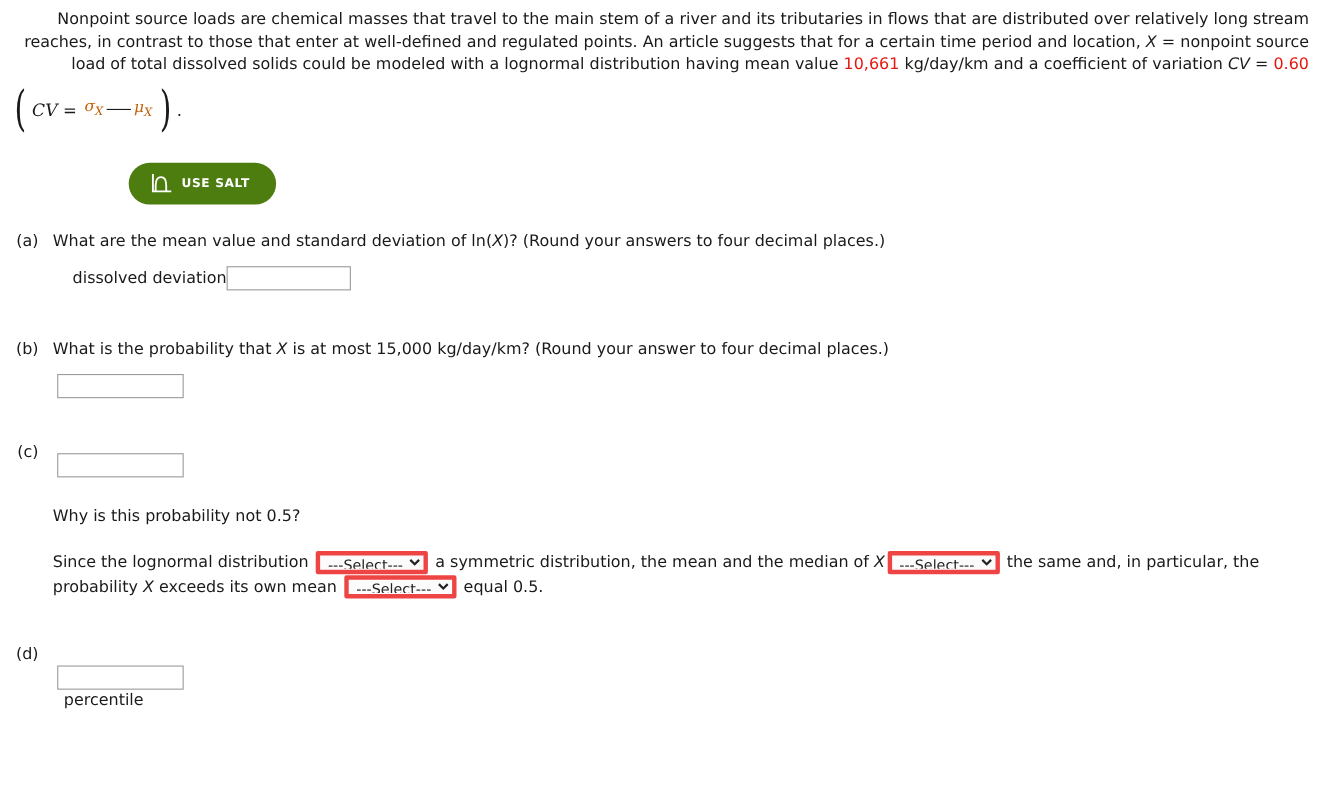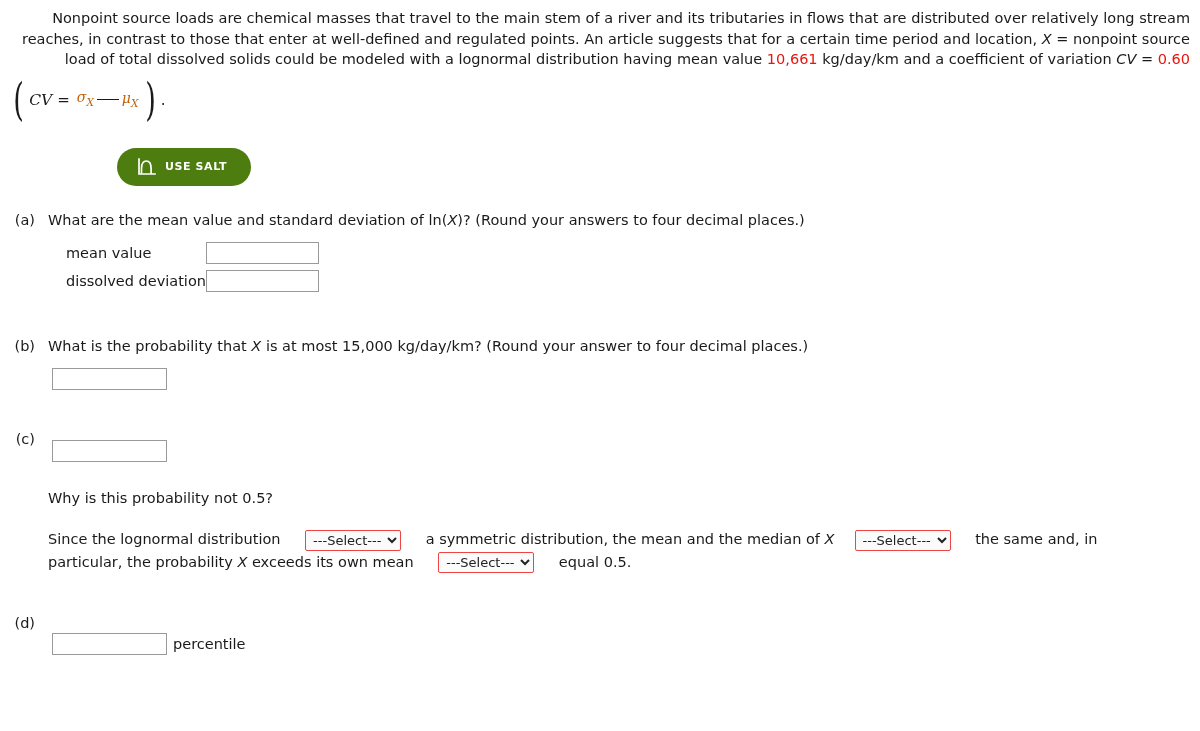--- a/index.html
+++ b/index.html
@@ -163,34 +163,34 @@
   .why-sentence {
     margin-top: 20px;
     line-height: 1.55;
     max-width: 1120px;
   }
   select.sel {
     font-family: "DejaVu Sans", "Liberation Sans", sans-serif;
     font-size: 13px;
     color: #222;
     background: #fbfbfb;
-    border: 1px solid #ef4444;
+    border: 4px solid #ef4444;
     border-radius: 2px;
     padding: 1px 2px 1px 3px;
     height: 21px;
     vertical-align: middle;
-    margin: 0 20px;
+    margin: 0 2px;
     cursor: pointer;
   }
 
   .pct-row {
     margin-top: 20px;
     display: flex;
-    align-items: center;
     margin-left: 4px;
+    flex-direction: column;
   }
   .pct-label { margin-left: 6px; }
 
   .ital { font-style: italic; }
 </style>
 </head>
 <body>
 
 <div class="page">
 
@@ -224,24 +224,20 @@
       <span>USE SALT</span>
     </button>
   </div>
 
   <div class="part p-a">
     <div class="part-label">(a)</div>
     <div class="part-body">
       <div><span>What are the mean value and standard deviation of ln(</span><span class="ital">X</span><span>)? (Round your answers to four decimal places.)</span></div>
       <div class="ab-rows">
         <div class="ab-row">
-          <span class="ab-name">mean value</span>
-          <input class="ansbox w113" type="text" value="" style="">
-        </div>
-        <div class="ab-row">
           <span class="ab-name">dissolved deviation</span>
           <input class="ansbox w113" type="text" value="" style="">
         </div>
       </div>
     </div>
   </div>
 
   <div class="part p-b">
     <div class="part-label">(b)</div>
     <div class="part-body">

